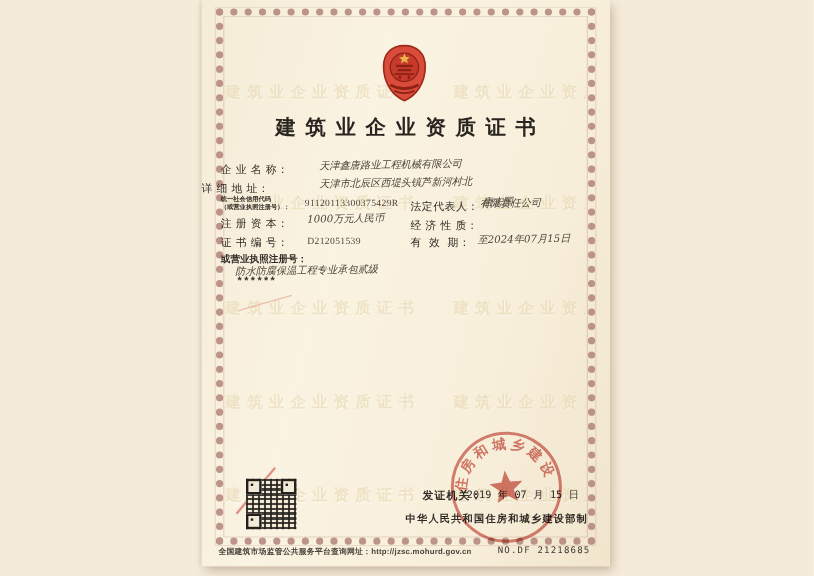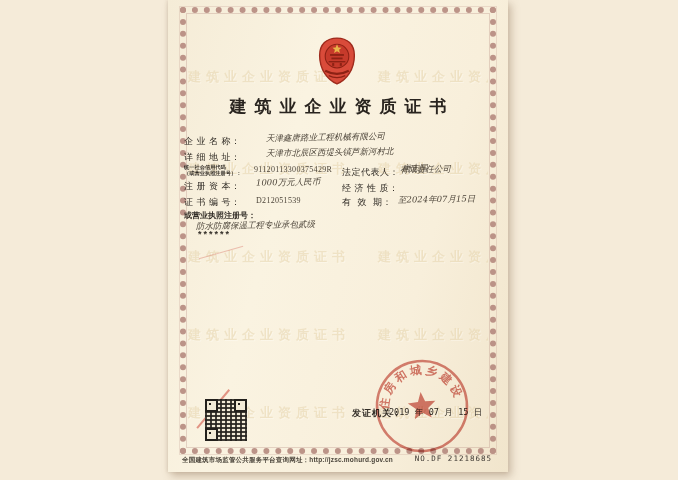--- a/index.html
+++ b/index.html
@@ -100,21 +100,21 @@
     <rect x="34" y="39" width="3" height="4" fill="#8d2114"></rect>
     <path d="M13,50 Q30,59 47,50" stroke="#8d2114" stroke-width="3" fill="none"></path>
     <path d="M18,57 Q30,63 42,57" stroke="#8d2114" stroke-width="2" fill="none"></path>
   </svg>
 
   <div class="title">建筑业企业资质证书</div>
 
   <div class="lbl" style="left:16px;top:135px">企 业 名 称：</div>
   <div class="val" style="left:98px;top:132px">天津鑫唐路业工程机械有限公司</div>
 
-  <div class="lbl" style="left:16px;top:151px">详 细 地 址：</div>
+  <div class="lbl" style="left:0;top:151px">详 细 地 址：</div>
   <div class="val" style="left:98px;top:147px">天津市北辰区西堤头镇芦新河村北</div>
 
   <div class="tinylbl" style="left:16px;top:164px"><span>统一社会信用代码</span><br><span>（或营业执照注册号）：</span></div>
   <div class="val code" style="left:86px;top:165px">91120113300375429R</div>
   <div class="lbl" style="left:174px;top:166px">法定代表人：</div>
   <div class="val" style="left:234px;top:163px">唐志国</div>
 
   <div class="lbl" style="left:16px;top:180px">注 册 资 本：</div>
   <div class="val" style="left:88px;top:177px">1000万元人民币</div>
   <div class="lbl" style="left:174px;top:182px">经 济 性 质：</div>
@@ -134,20 +134,21 @@
 
   <div class="issue-lbl">发证机关：</div>
   <div class="date-line">
     <span class="num">2019</span>
     <span>年</span>
     <span class="num">07</span>
     <span>月</span>
     <span class="num">15</span>
     <span>日</span>
   </div>
+  <div class="made-by">中华人民共和国住房和城乡建设部制</div>
 
   <svg class="seal" viewBox="0 0 100 100">
     <defs>
         <path id="sealArc" d="M 17,60 A 34,34 0 1 1 83,60" fill="none"></path>
       </defs>
     <circle cx="50" cy="50" r="45" fill="none" stroke="rgba(196,72,60,.75)" stroke-width="2.5"></circle>
     <polygon points="50,36 53.6,45.6 63.8,46.1 55.9,52.6 58.5,62.5 50,56.9 41.5,62.5 44.1,52.6 36.2,46.1 46.4,45.6" fill="rgba(196,72,60,.8)"></polygon>
     <text font-size="11.5" fill="rgba(196,72,60,.8)" font-weight="bold" letter-spacing="3">
       <textPath href="#sealArc" startOffset="8%">住房和城乡建设</textPath>
     </text>

